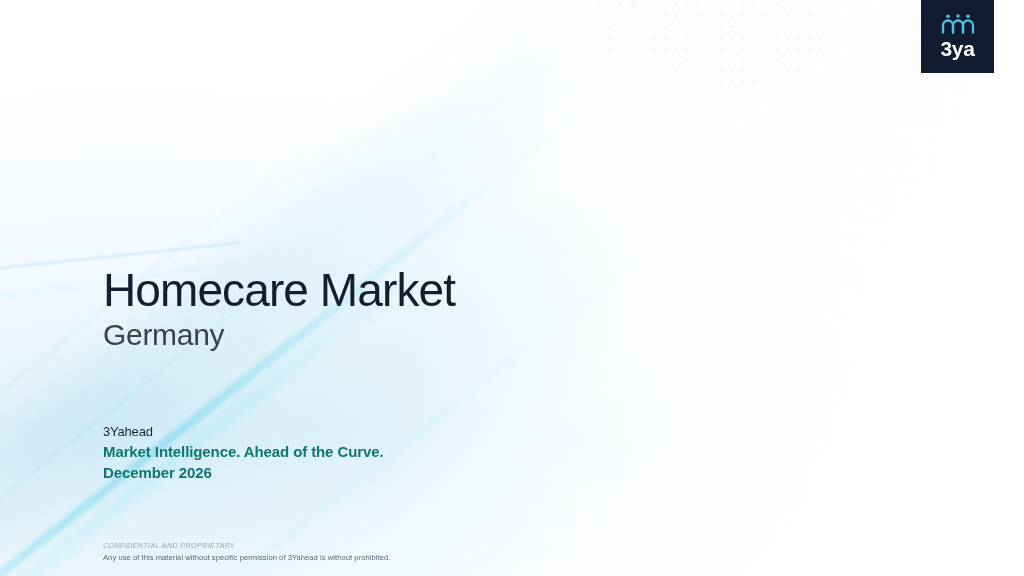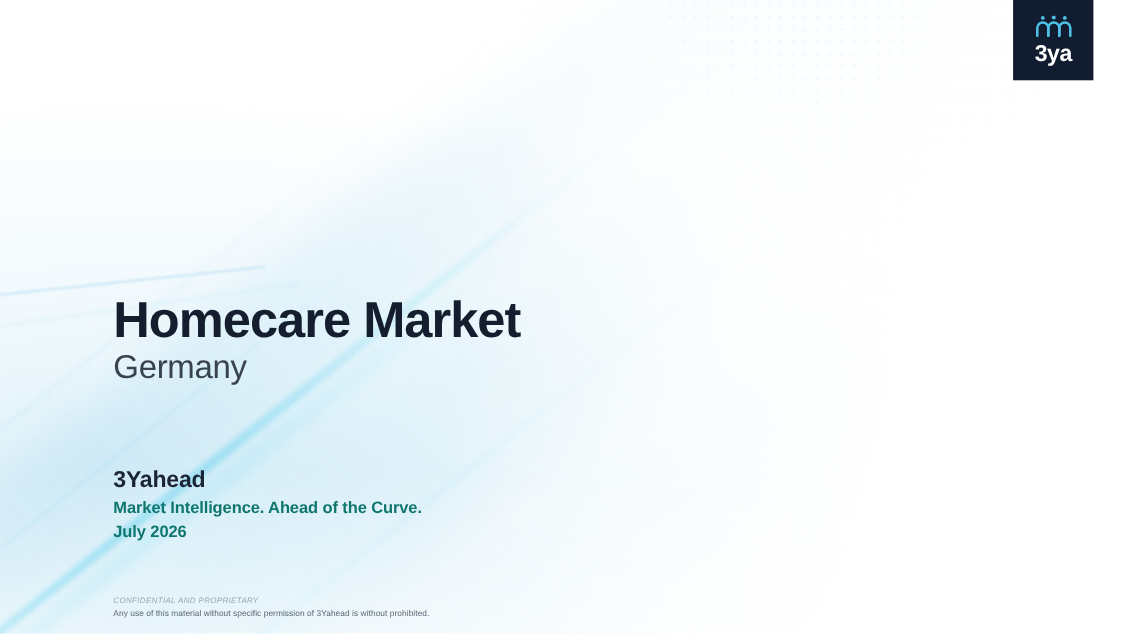--- a/index.html
+++ b/index.html
@@ -201,43 +201,43 @@
   }
 
   .title-block {
     position: absolute;
     top: 266px;
     left: 0;
   }
   .title {
     margin: 0;
     font-size: 46px;
-    font-weight: bold;
+    font-weight: normal;
     letter-spacing: -0.9px;
     color: #151e2e;
     line-height: 1.08;
     white-space: nowrap;
   }
   .subtitle {
     margin: 2px 0 0 0;
     font-size: 30px;
     font-weight: normal;
     letter-spacing: -0.3px;
     color: #39424f;
     line-height: 1.15;
   }
 
   .meta-block {
     position: absolute;
     top: 423px;
     left: 0;
   }
   .meta-brand {
-    font-size: 21px;
-    font-weight: bold;
+    font-size: 13px;
+    font-weight: normal;
     color: #1b2536;
     letter-spacing: -0.2px;
     line-height: 1.35;
   }
   .meta-tagline,
   .meta-date {
     font-size: 15px;
     font-weight: bold;
     color: #0f766e;
     letter-spacing: -0.1px;
@@ -314,21 +314,21 @@
   <div class="content">
 
     <div class="title-block">
       <h1 class="title">Homecare Market</h1>
       <div class="subtitle">Germany</div>
     </div>
 
     <div class="meta-block">
       <div class="meta-brand">3Yahead</div>
       <div class="meta-tagline">Market Intelligence. Ahead of the Curve.</div>
-      <div class="meta-date">July 2026</div>
+      <div class="meta-date">December 2026</div>
     </div>
 
     <div class="footer-block">
       <div class="footer-line-1">CONFIDENTIAL AND PROPRIETARY</div>
       <div class="footer-line-2">Any use of this material without specific permission of 3Yahead is without prohibited.</div>
     </div>
 
   </div>
 
 </div>

